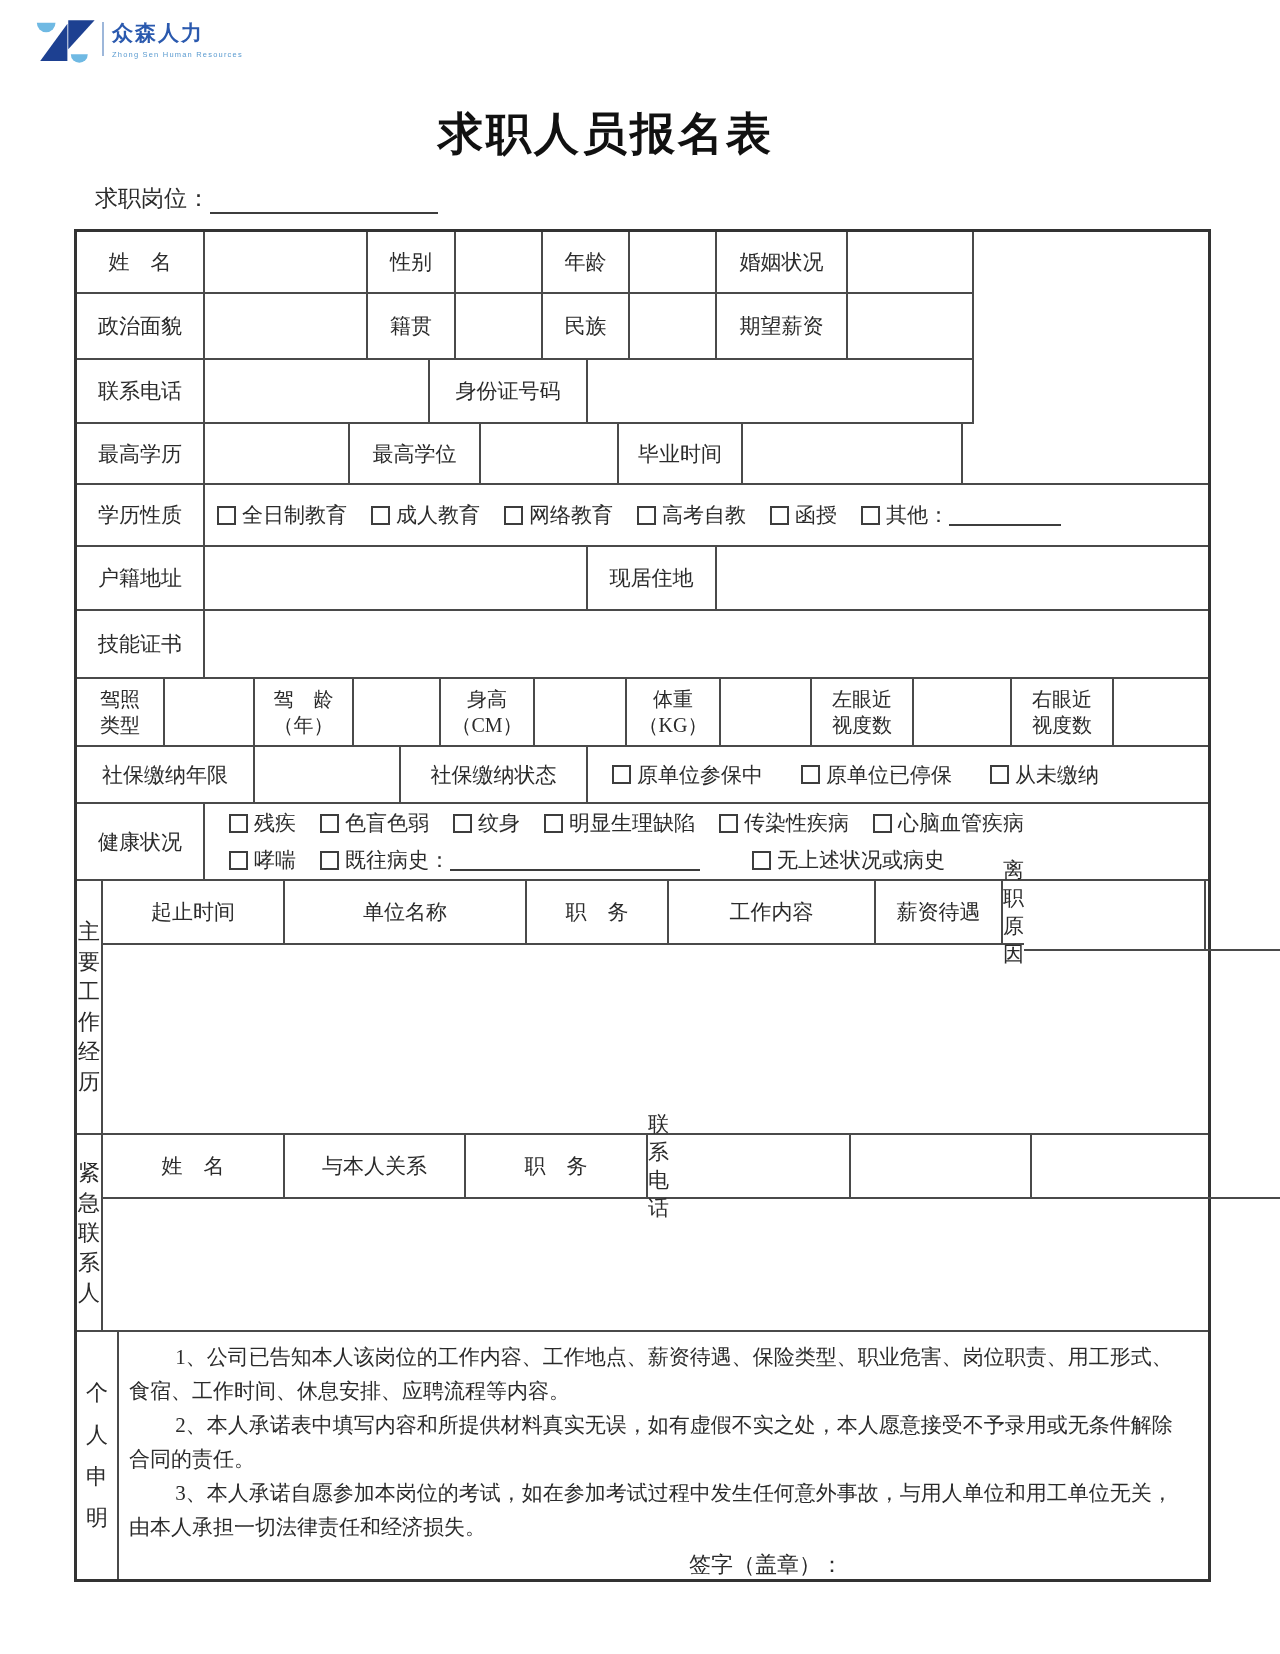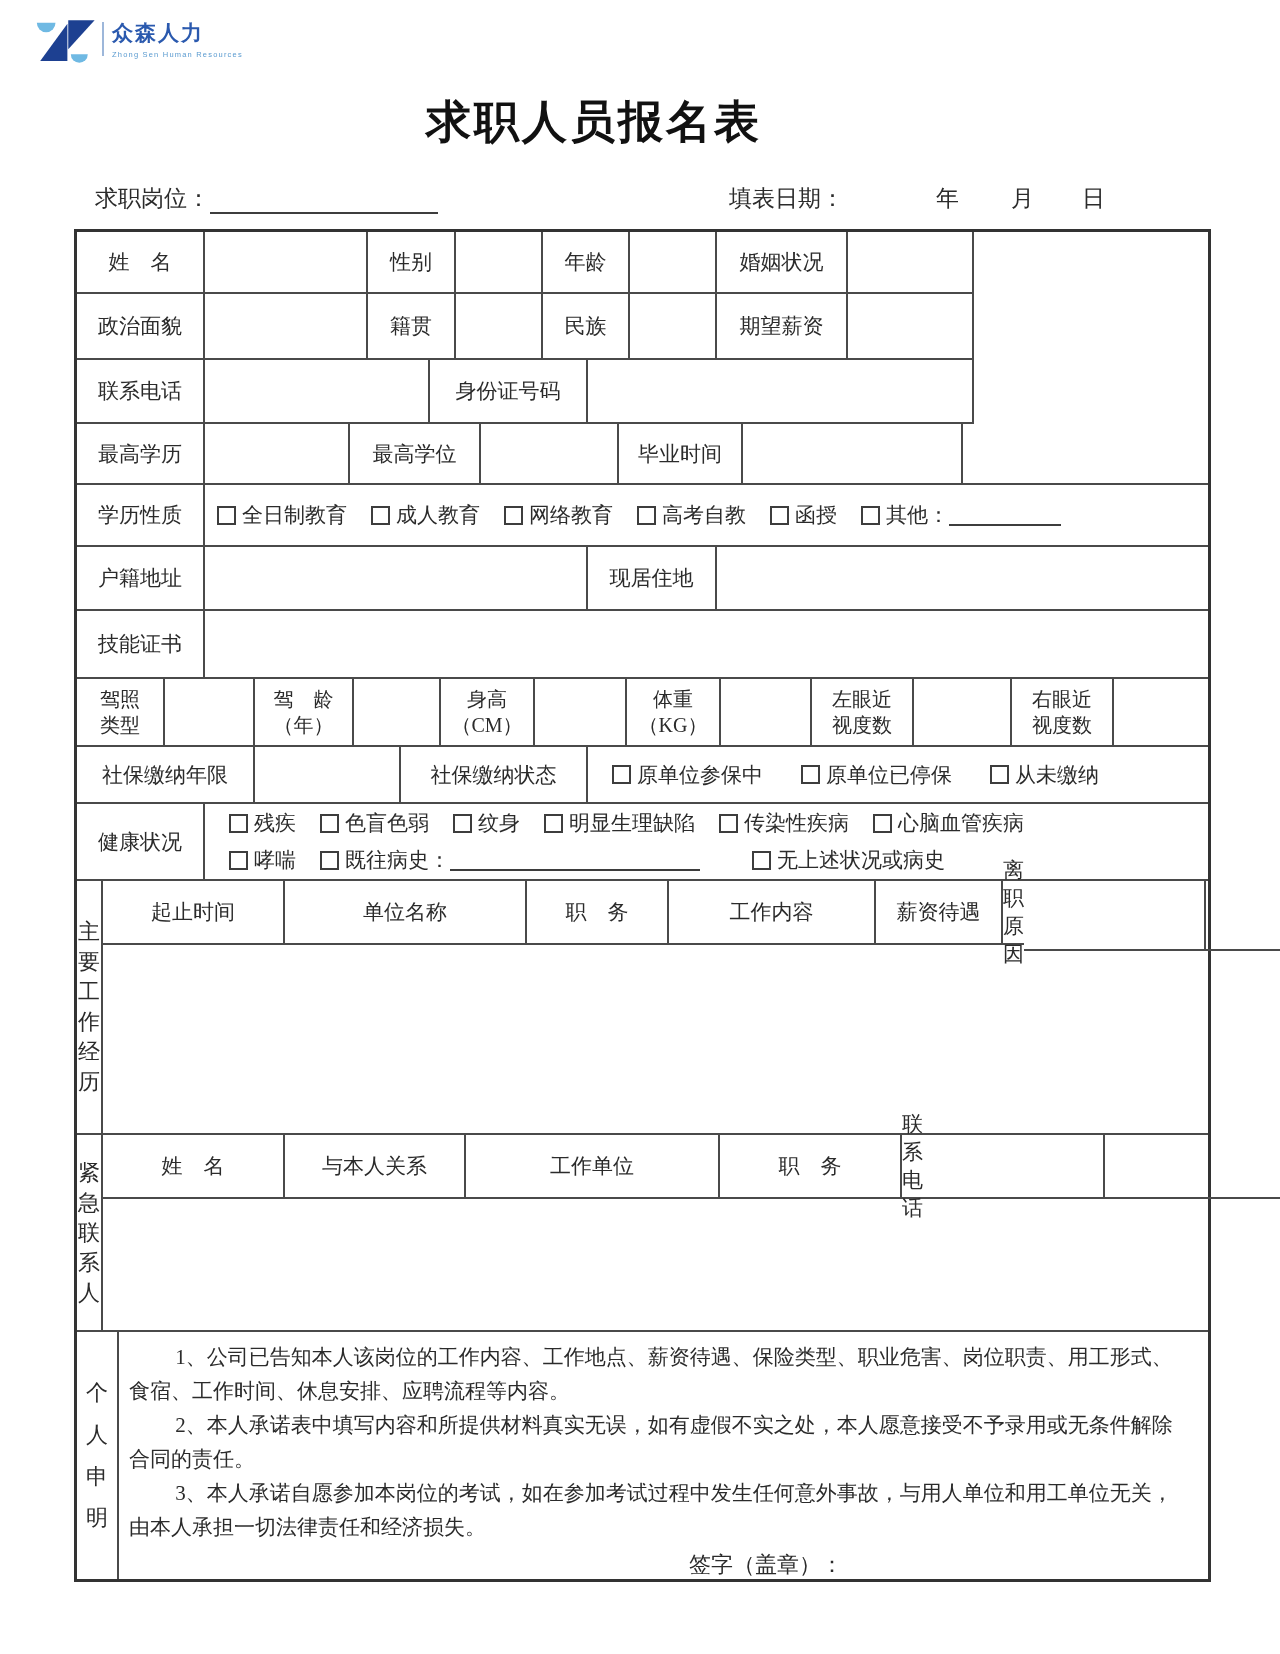--- a/index.html
+++ b/index.html
@@ -11,21 +11,21 @@
     width:1280px;height:1654px;background:#ffffff;position:relative;overflow:hidden;
     font-family:"Liberation Serif","DejaVu Serif",serif;color:var(--ink);
   }
   
   .logo{position:absolute;left:30px;top:10px;display:flex;align-items:center;}
   .logo-mark{width:68px;height:58px;display:block;}
   .logo-divider{width:2px;height:34px;background:#9db7da;margin:0 8px 0 4px;}
   .logo-cn{font-family:"Liberation Sans","DejaVu Sans",sans-serif;font-weight:bold;font-size:21px;color:#2a59ae;letter-spacing:2px;}
   .logo-en{font-family:"Liberation Sans","DejaVu Sans",sans-serif;font-size:7.5px;color:#5b9bd0;letter-spacing:1.2px;margin-top:3px;}
   
-  .title{position:absolute;top:88px;left:0;width:1180px;margin:4px;text-align:center;
+  .title{position:absolute;top:88px;left:0;width:1180px;margin:16px;text-align:center;
     font-size:45px;font-weight:bold;letter-spacing:3px;color:#111;}
   .headline{position:absolute;top:183px;left:95px;width:1010px;display:flex;justify-content:space-between;font-size:23px;}
   .pos-line,.date-line{display:flex;align-items:flex-end;}
   .uline{display:inline-block;border-bottom:2px solid #3d3d3d;height:24px;}
   .blank{display:inline-block;}
   
   .form{position:absolute;left:74px;top:229px;width:1137px;border:3px solid #333;box-sizing:border-box;background:#fff;}
   .row{display:flex;border-bottom:2px solid var(--ln);box-sizing:border-box;}
   .c{border-right:2px solid var(--ln);box-sizing:border-box;display:flex;align-items:center;justify-content:center;font-size:21px;text-align:center;}
   .end{border-right:none !important;}
@@ -68,29 +68,20 @@
   </div>
 </div>
 
 <h1 class="title">求职人员报名表</h1>
 
 <div class="headline">
   <div class="pos-line">
     <span>求职岗位：</span>
     <span class="uline" style="width:228px"></span>
   </div>
-  <div class="date-line">
-    <span>填表日期：</span>
-    <span class="blank" style="width:92px"></span>
-    <span>年</span>
-    <span class="blank" style="width:52px"></span>
-    <span>月</span>
-    <span class="blank" style="width:48px"></span>
-    <span>日</span>
-  </div>
 </div>
 
 <div class="form">
 
   <div class="secA">
     <div class="secA-left">
       <div class="row" style="height:62px">
         <div class="c" style="width:128px">姓　名</div>
         <div class="c" style="width:163px"></div>
         <div class="c" style="width:88px">性别</div>
@@ -313,21 +304,20 @@
   </div>
 
   <div class="vsec" style="height:197px">
     <div class="vlab">
       <div>紧急联系人</div>
     </div>
     <div class="vwide">
       <div class="irow" style="height:64px">
         <div class="c" style="width:182px">姓　名</div>
         <div class="c" style="width:181px">与本人关系</div>
-        <div class="c" style="width:254px">工作单位</div>
         <div class="c" style="width:182px">职　务</div>
         <div class="c end" style="flex:1">联系电话</div>
       </div>
       <div class="irow" style="height:64px">
         <div class="c" style="width:182px"></div>
         <div class="c" style="width:181px"></div>
         <div class="c" style="width:254px"></div>
         <div class="c" style="width:182px"></div>
         <div class="c end" style="flex:1"></div>
       </div>

